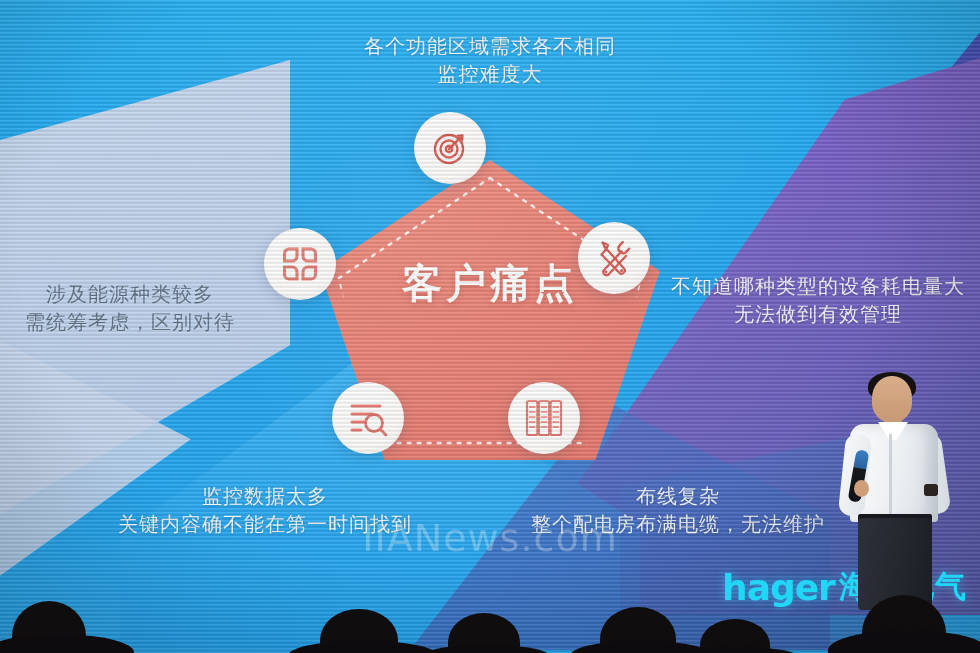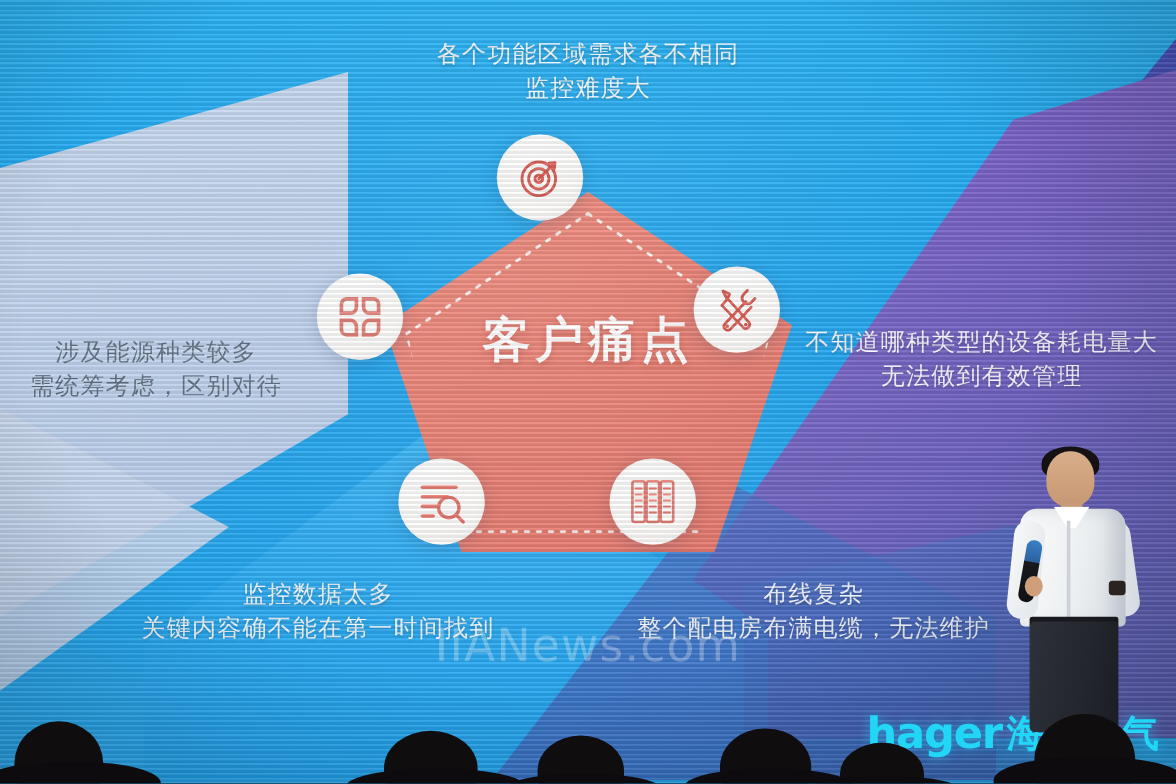--- a/index.html
+++ b/index.html
@@ -151,24 +151,23 @@
     letter-spacing:1px;
     color:rgba(255,255,255,.30);
     font-family:"DejaVu Sans",sans-serif;
     pointer-events:none;
     user-select:none;
   }
 
   
   .logo{
     position:absolute;left:722px;top:566px;
-    display:flex;align-items:flex-start;gap:4px;
+    display:flex;align-items:center;gap:4px;
     color:#21d7f5;
     text-shadow:0 0 10px rgba(40,200,245,.55);
-    margin-top:25px;
   }
   .logo .mark{font-size:36px;font-weight:700;letter-spacing:-1px;font-family:"DejaVu Sans",sans-serif;}
   .logo .cn{font-size:31px;font-weight:700;letter-spacing:1px;}
 
   
   .presenter{position:absolute;left:836px;top:376px;width:120px;height:230px;}
   .p-head{
     position:absolute;left:36px;top:0;width:40px;height:46px;border-radius:48% 48% 42% 42%;
     background:linear-gradient(180deg,#d9ae8a 0%,#c69873 100%);
   }

